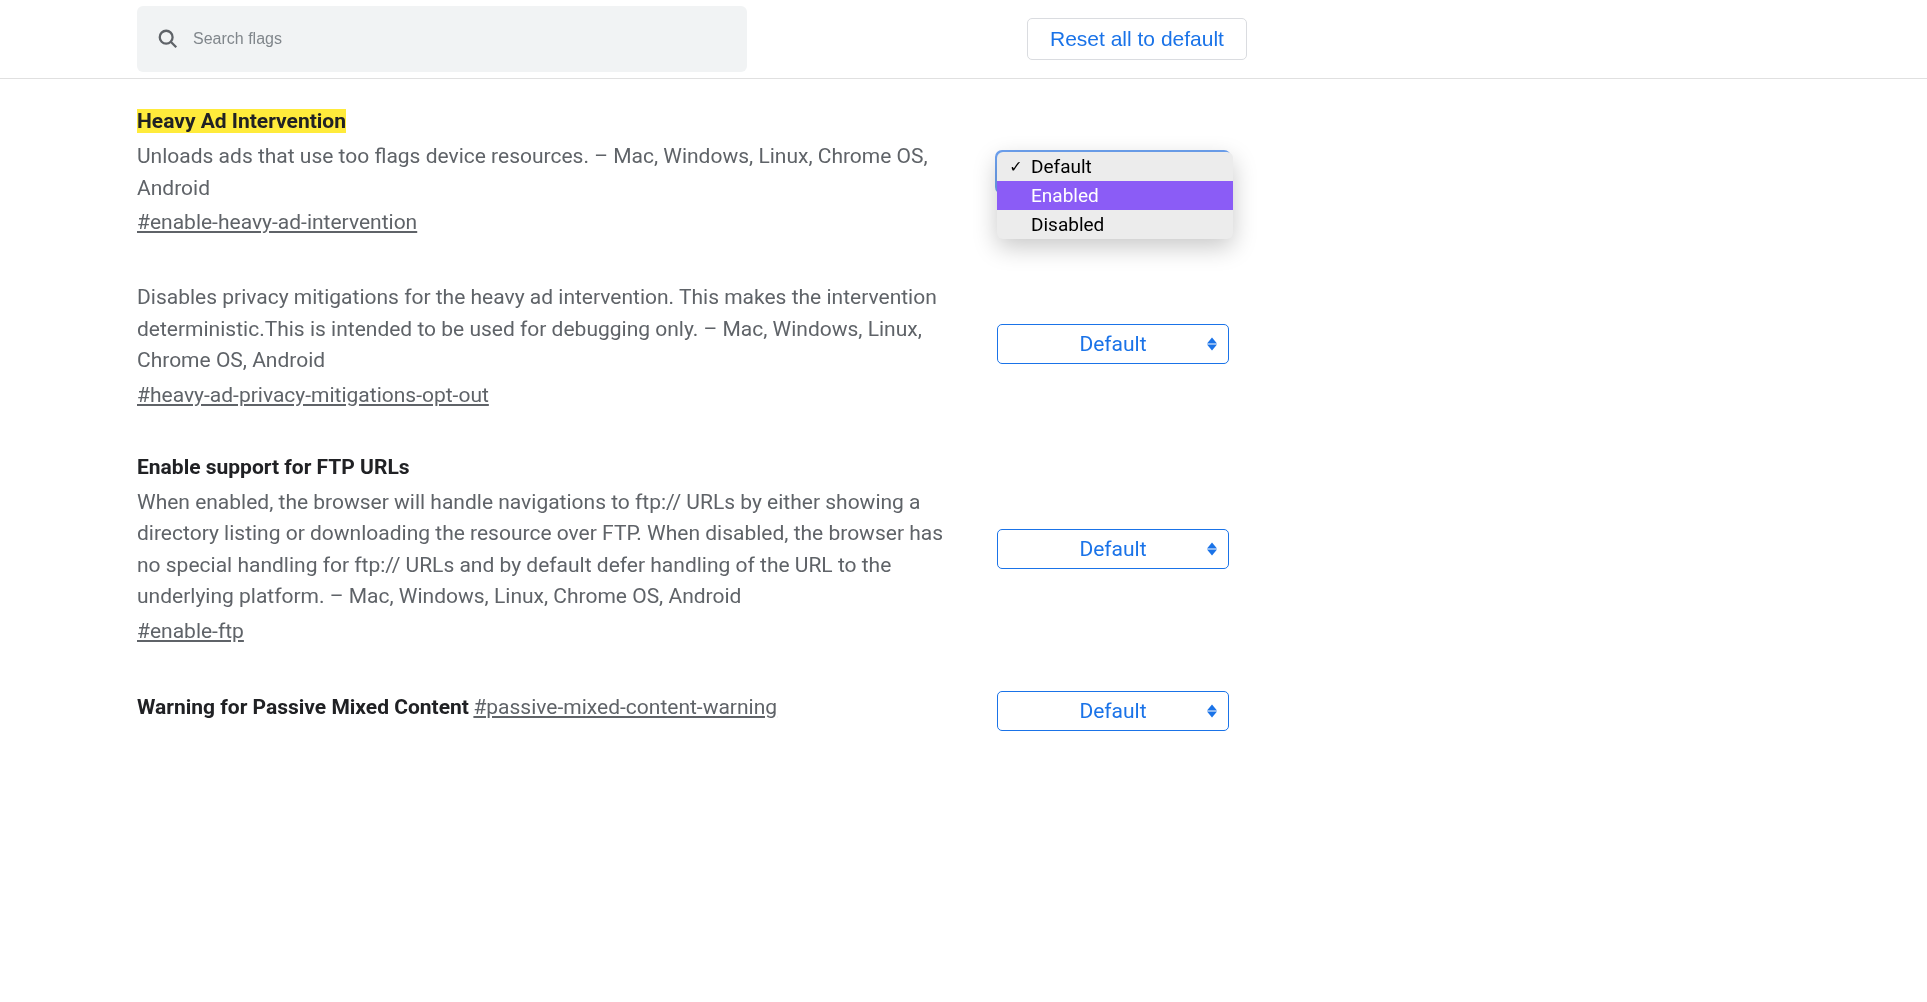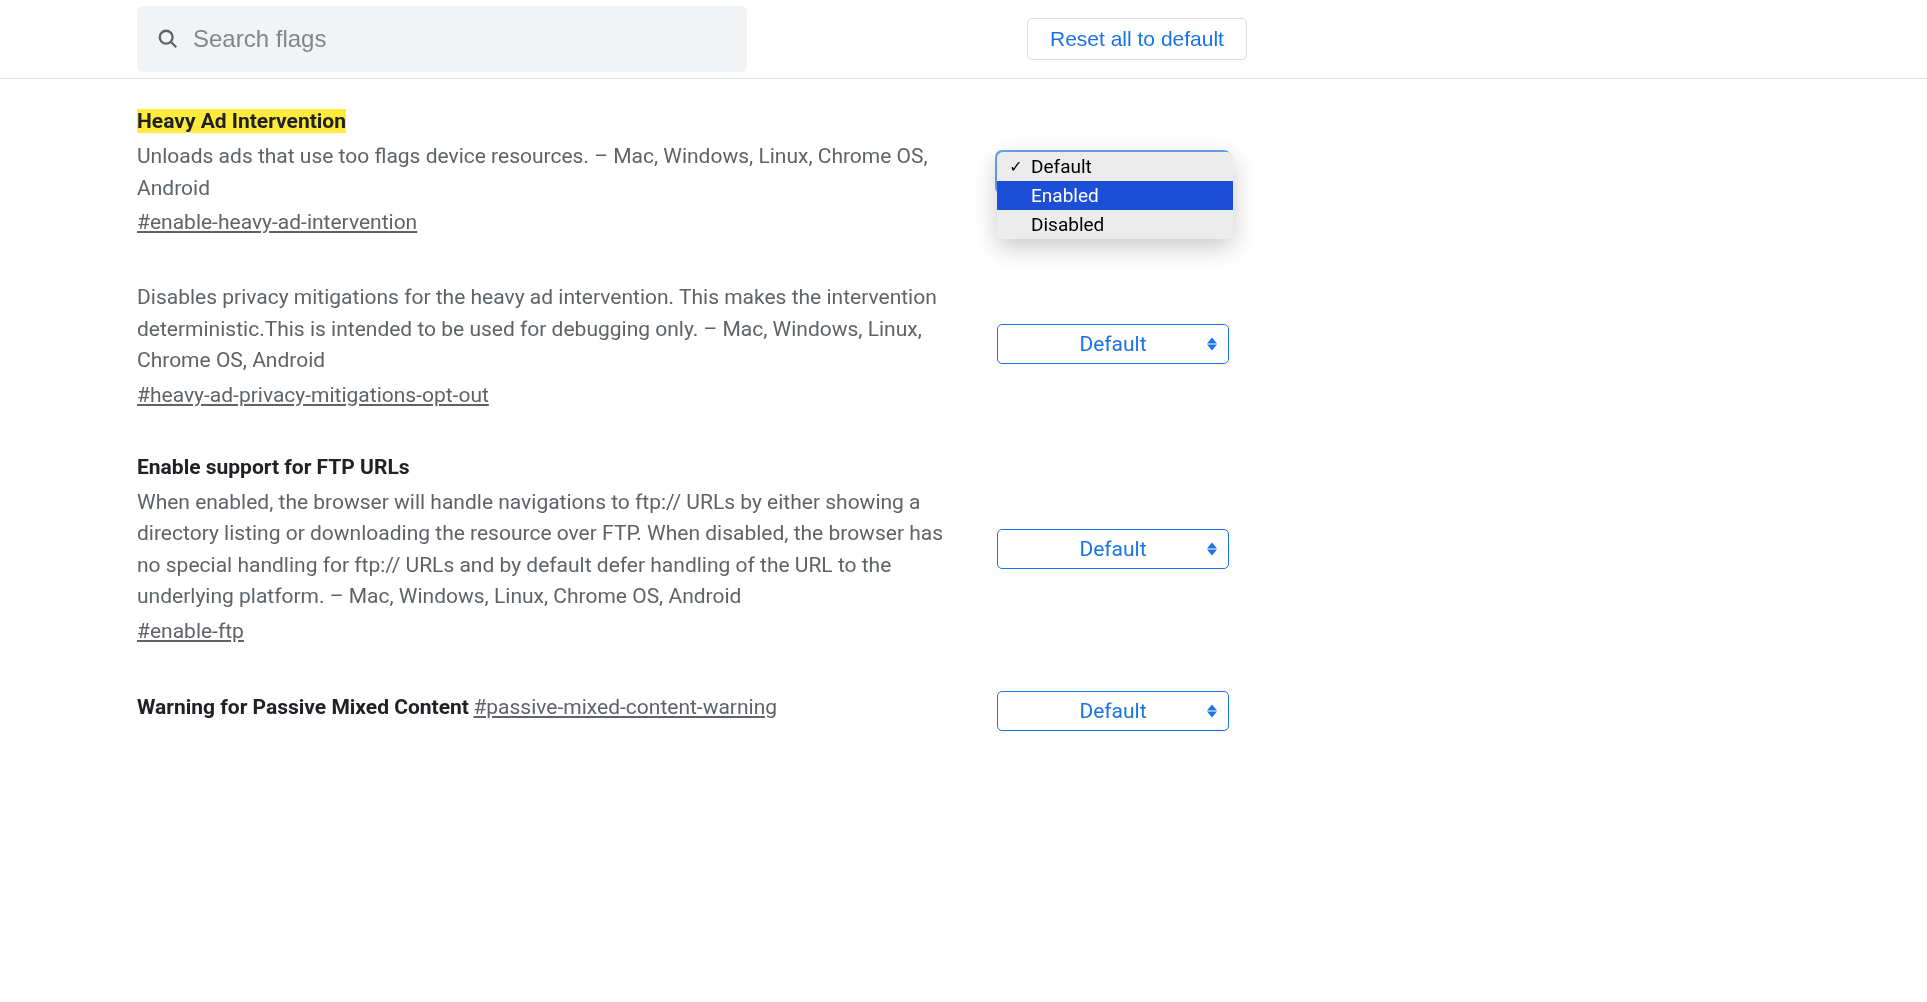--- a/index.html
+++ b/index.html
@@ -32,21 +32,21 @@
     .search-icon {
       width: 22px;
       height: 22px;
       margin-right: 14px;
       color: #5f6368;
       flex-shrink: 0;
     }
     .search-input {
       border: none;
       background: transparent;
-      font-size: 24px;
+      font-size: 16px;
       color: #5f6368;
       outline: none;
       width: 100%;
     }
     .search-input::placeholder {
       color: #80868b;
     }
     .reset-btn {
       background: #fff;
       border: 1px solid #dadce0;
@@ -154,21 +154,21 @@
     .dropdown-option {
       height: 29px;
       display: flex;
       align-items: center;
       padding: 0 10px 0 10px;
       font-size: 19px;
       color: #000;
       cursor: pointer;
     }
     .dropdown-option.selected {
-      background: #1d4ed8;
+      background: #8b5cf6;
       color: #fff;
     }
     .checkmark {
       width: 18px;
       margin-right: 6px;
       font-size: 16px;
       text-align: center;
       flex-shrink: 0;
     }
     .option-label {

